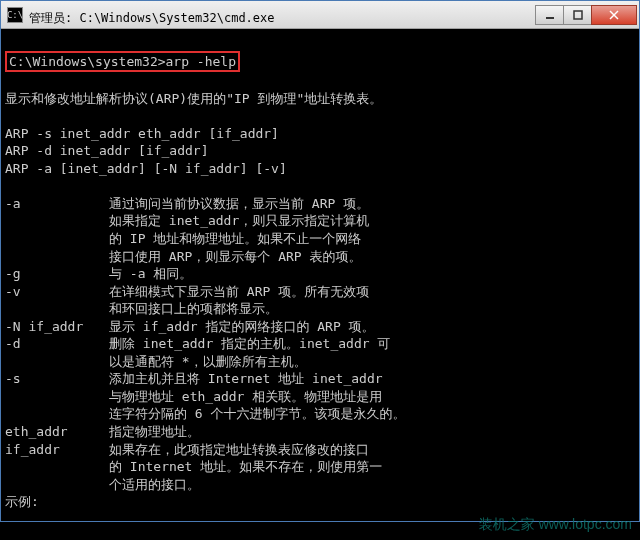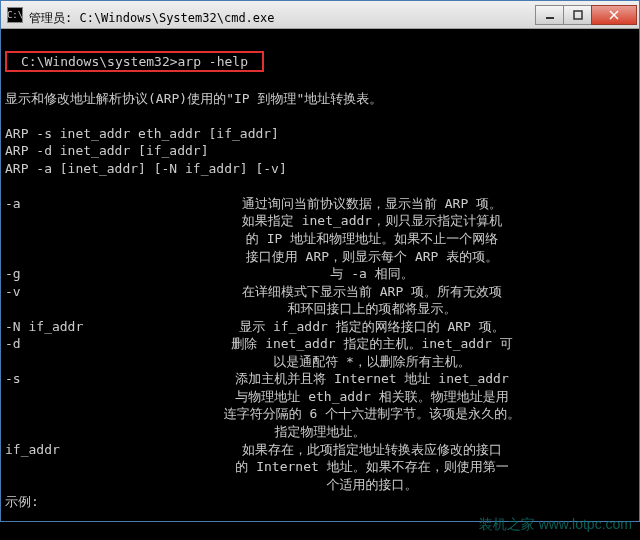--- a/index.html
+++ b/index.html
@@ -73,34 +73,33 @@
       line-height: 1.35;
       white-space: pre;
       font-family: "NSimSun", "SimSun", "Consolas", monospace;
       font-size: 13px;
       height: 492px;
       overflow: hidden;
     }
     .hl-box {
       border: 2px solid #e03030;
       display: inline-block;
-      padding: 0 14px;
+      padding: 0 2px;
       margin-top: 2px;
     }
     .opt-row {
       display: flex;
     }
     .opt-key {
       width: 104px;
       flex: 0 0 104px;
     }
     .opt-desc {
       flex: 1;
       white-space: pre-wrap;
-      text-align: center;
     }
     .watermark {
       position: absolute;
       bottom: 6px;
       right: 8px;
       color: #0f766e;
       font-size: 14px;
       font-family: "Microsoft YaHei", sans-serif;
       opacity: 0.8;
       white-space: nowrap;
@@ -142,21 +141,21 @@
 <span>ARP -d inet_addr [if_addr]</span>
 <span>ARP -a [inet_addr] [-N if_addr] [-v]</span>
 
 <div class="opt-row"><span class="opt-key">-a</span><span class="opt-desc">通过询问当前协议数据，显示当前 ARP 项。
 如果指定 inet_addr，则只显示指定计算机
 的 IP 地址和物理地址。如果不止一个网络
 接口使用 ARP，则显示每个 ARP 表的项。</span></div><div class="opt-row"><span class="opt-key">-g</span><span class="opt-desc">与 -a 相同。</span></div><div class="opt-row"><span class="opt-key">-v</span><span class="opt-desc">在详细模式下显示当前 ARP 项。所有无效项
 和环回接口上的项都将显示。</span></div><div class="opt-row"><span class="opt-key">-N if_addr</span><span class="opt-desc">显示 if_addr 指定的网络接口的 ARP 项。</span></div><div class="opt-row"><span class="opt-key">-d</span><span class="opt-desc">删除 inet_addr 指定的主机。inet_addr 可
 以是通配符 *，以删除所有主机。</span></div><div class="opt-row"><span class="opt-key">-s</span><span class="opt-desc">添加主机并且将 Internet 地址 inet_addr
 与物理地址 eth_addr 相关联。物理地址是用
-连字符分隔的 6 个十六进制字节。该项是永久的。</span></div><div class="opt-row"><span class="opt-desc">指定物理地址。</span></div><div class="opt-row"><span class="opt-key">if_addr</span><span class="opt-desc">如果存在，此项指定地址转换表应修改的接口
+连字符分隔的 6 个十六进制字节。该项是永久的。</span></div><div class="opt-row"><span class="opt-key">eth_addr</span><span class="opt-desc">指定物理地址。</span></div><div class="opt-row"><span class="opt-key">if_addr</span><span class="opt-desc">如果存在，此项指定地址转换表应修改的接口
 的 Internet 地址。如果不存在，则使用第一
 个适用的接口。</span></div><span>示例:</span>
 
 
 
 
   </div>
 </div>
 
 <div class="watermark">装机之家   www.lotpc.com</div>

